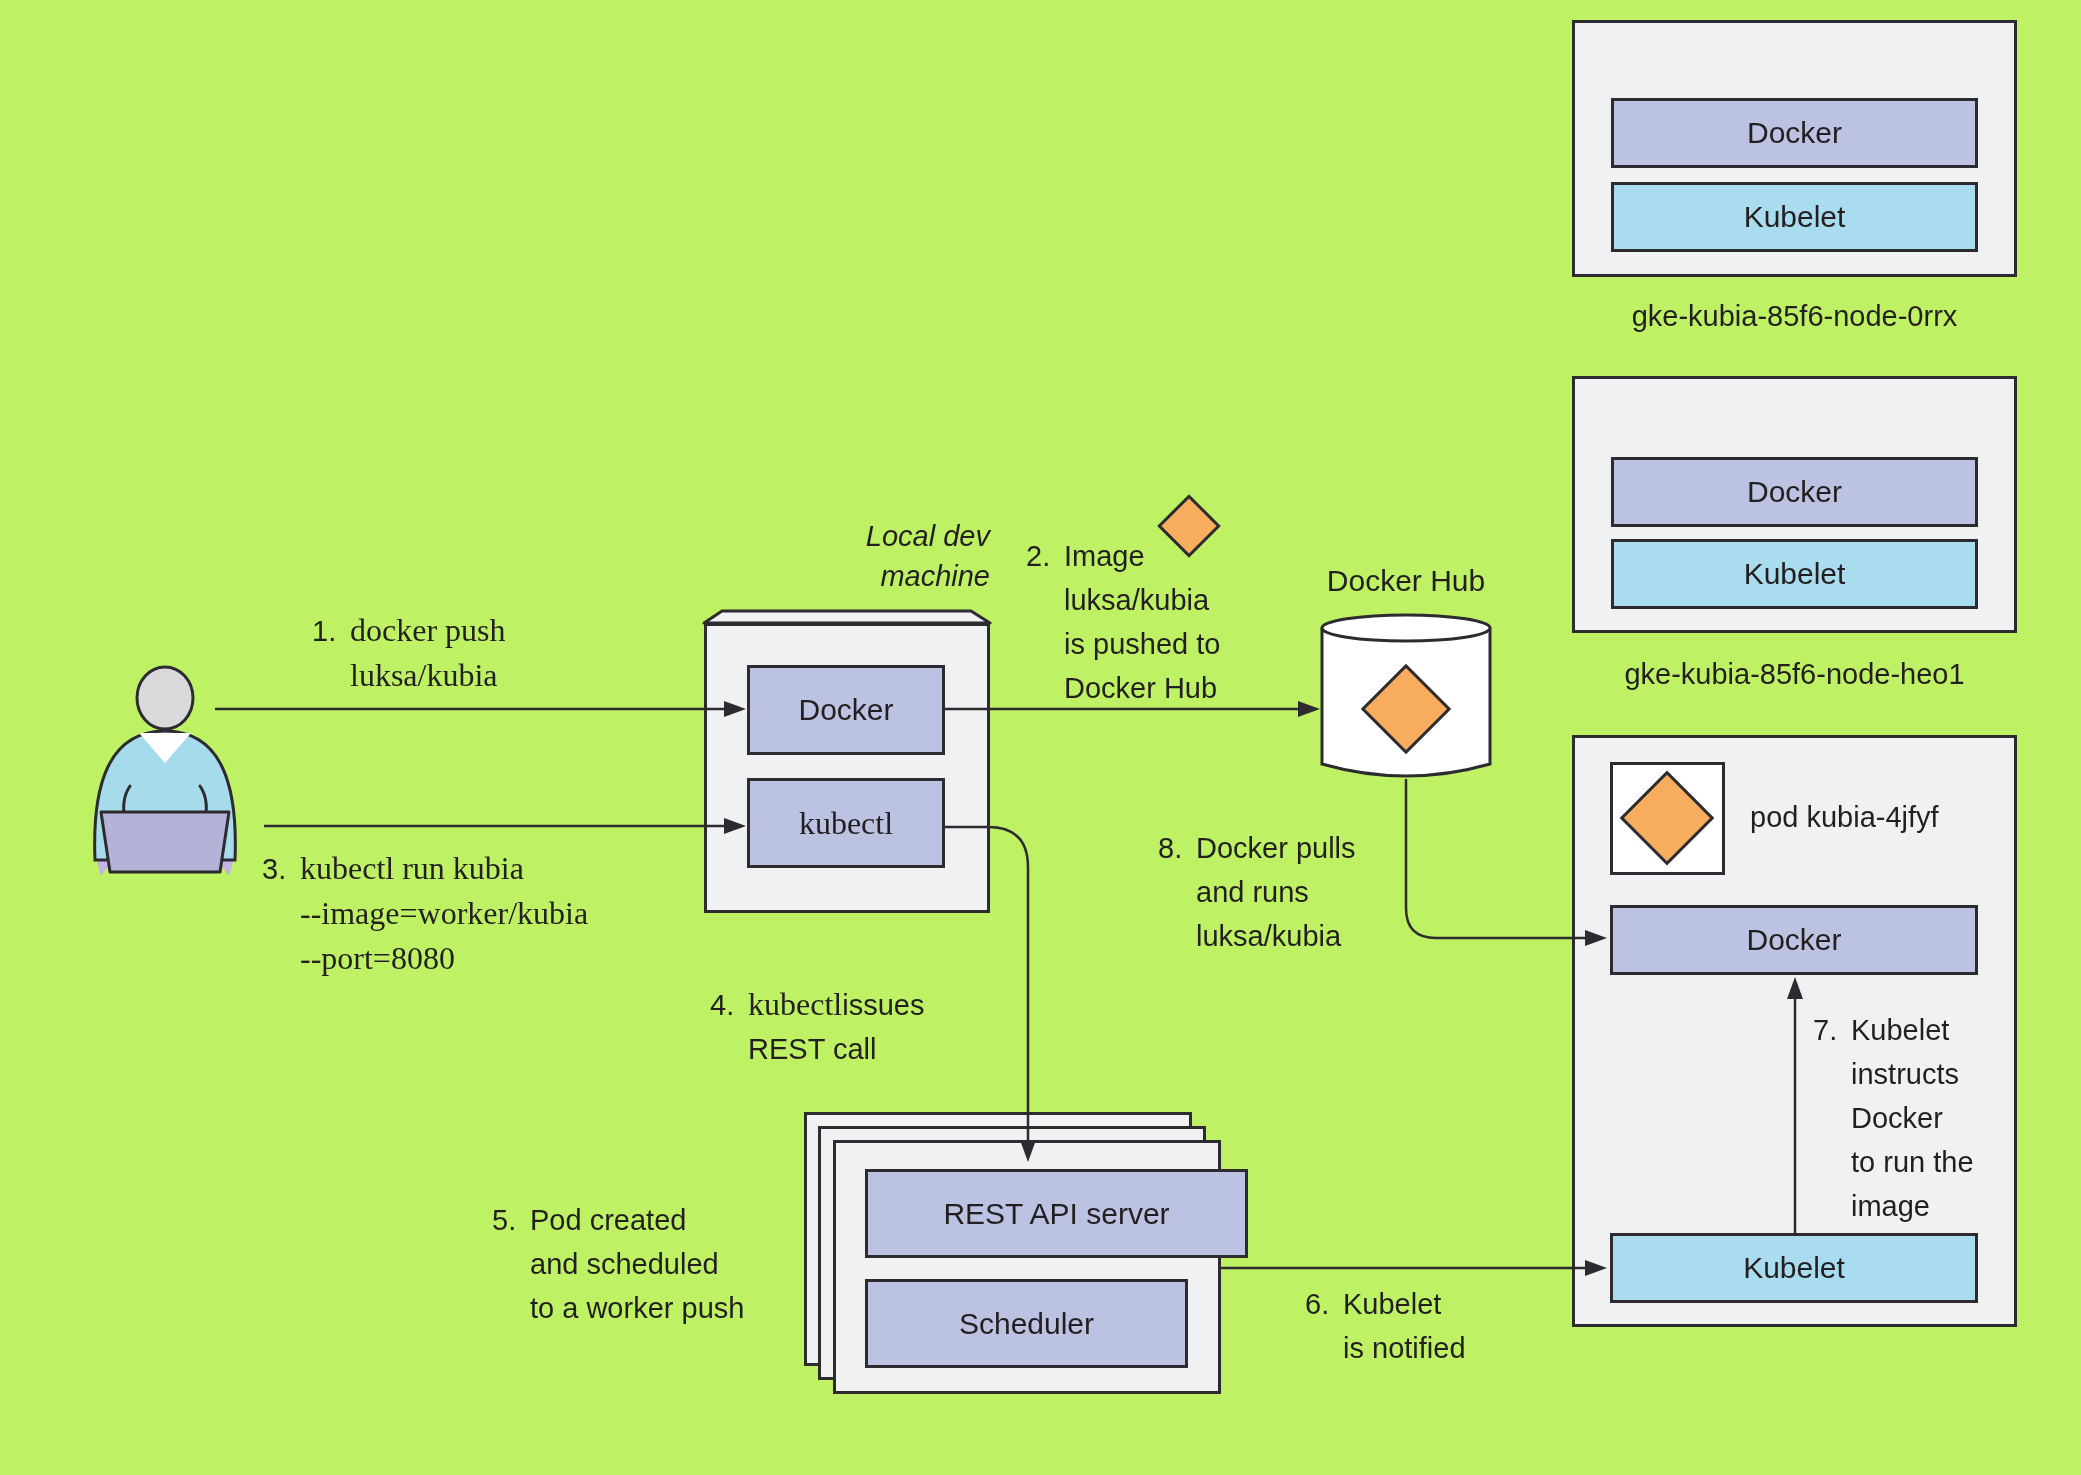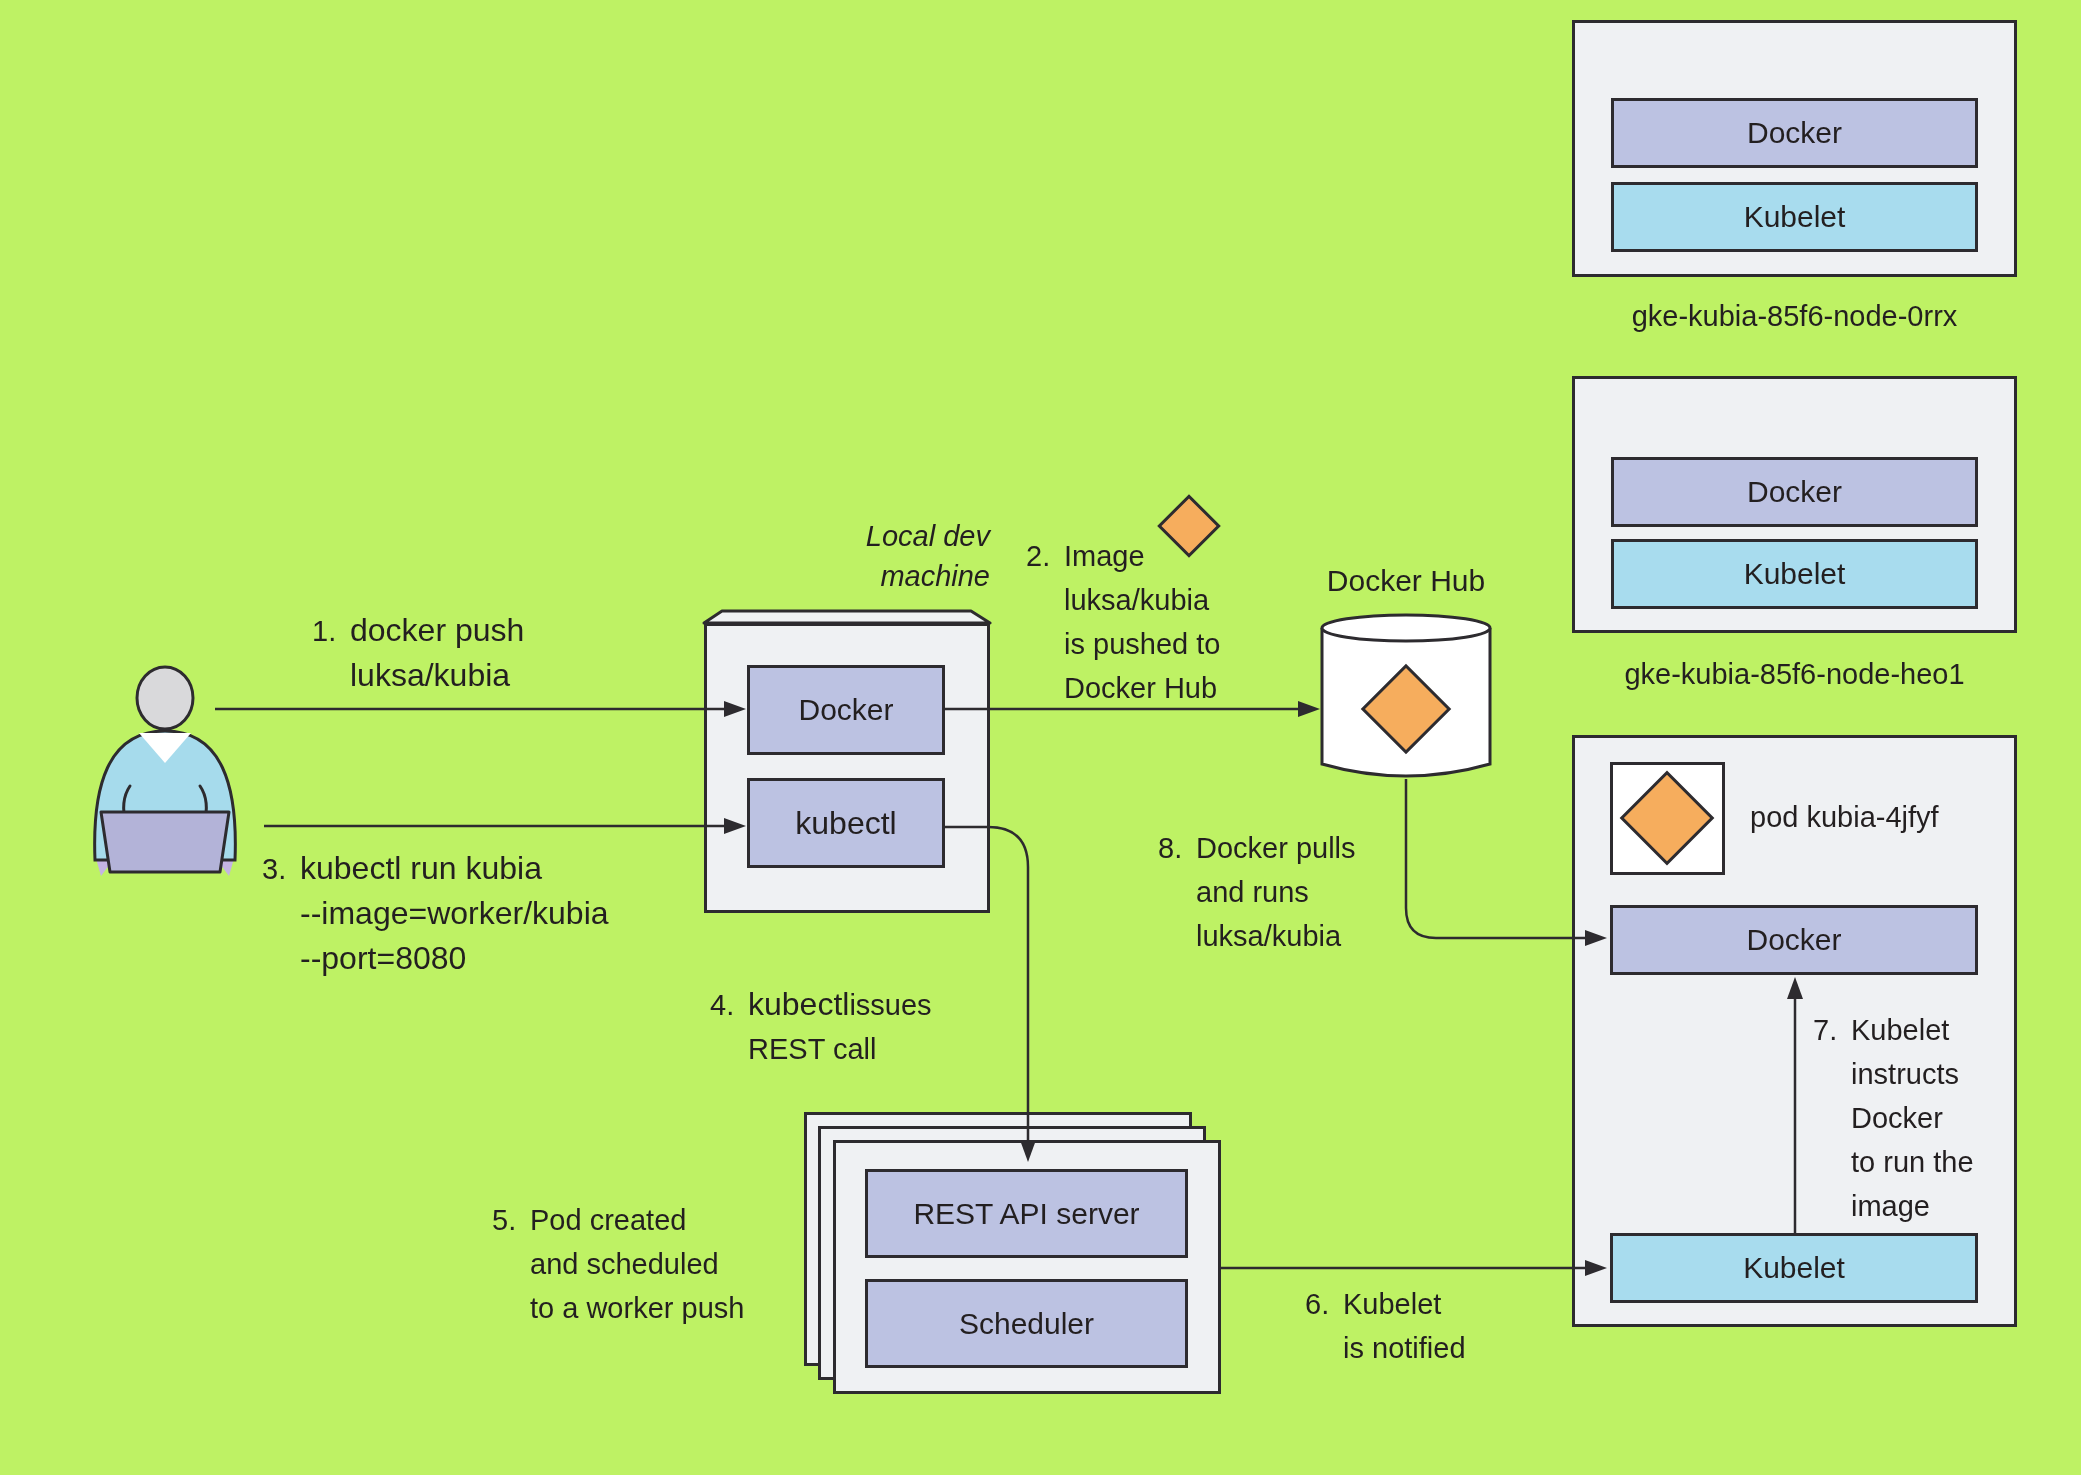--- a/index.html
+++ b/index.html
@@ -29,21 +29,21 @@
   .ibox {
     display:flex; align-items:center; justify-content:center;
     border:3px solid var(--outline); box-sizing:border-box;
     font-size:30px;
   }
   .docker { background:var(--docker-box); }
   .kubelet { background:var(--kubelet-box); }
   .podsq { background:#ffffff; border:3px solid var(--outline); box-sizing:border-box; }
   .caption { text-align:center; font-size:29px; white-space:nowrap; }
   .title2 { text-align:right; font-size:29px; line-height:40px; white-space:nowrap;font-style:italic; }
-  .mono { font-family:Liberation Sans, sans-serif; font-size:32px; }
+  .mono { font-family:Liberation Serif, serif; font-size:32px; }
   .step { font-size:29px; line-height:44px; white-space:nowrap; }
   .step .num { display:inline-block; min-width:38px; }
   .step .ind { padding-left:38px; }
   .step .after { margin-left:0; }
   .overlay { position:absolute; left:0; top:0; pointer-events:none; }
   .stroke { stroke:var(--outline); stroke-width:2.5; fill:none; }
   .arrowhead { fill:var(--outline); stroke:none; }
   .diamond { fill:var(--diamond); stroke:var(--outline); stroke-width:3; }
   .topface { fill:var(--node-bg); stroke:var(--outline); stroke-width:3; stroke-linejoin:round; }
   .cyl { fill:var(--cylinder-fill); stroke:var(--outline); stroke-width:3; }
@@ -97,21 +97,21 @@
   </div>
   <div class="ibox docker abs" style="left:747px;top:778px;width:198px;height:90px">
     <span class="mono">kubectl</span>
   </div>
 
   <div class="caption abs" style="left:1306px;top:564px;width:200px;font-size:30px">Docker Hub</div>
 
   <div class="node abs" style="left:804px;top:1112px;width:388px;height:254px"></div>
   <div class="node abs" style="left:818px;top:1126px;width:388px;height:254px"></div>
   <div class="node abs" style="left:833px;top:1140px;width:388px;height:254px"></div>
-  <div class="ibox docker abs" style="left:865px;top:1169px;width:323px;height:89px">
+  <div class="ibox docker abs" style="left:865px;top:1169px;width:383px;height:89px">
     <span>REST API server</span>
   </div>
   <div class="ibox docker abs" style="left:865px;top:1279px;width:323px;height:89px">
     <span>Scheduler</span>
   </div>
 
   <div class="step abs" style="left:312px;top:608px">
     <div><span class="num">1.</span><span class="mono">docker push</span></div>
     <div class="ind"><span class="mono">luksa/kubia</span></div>
   </div>

